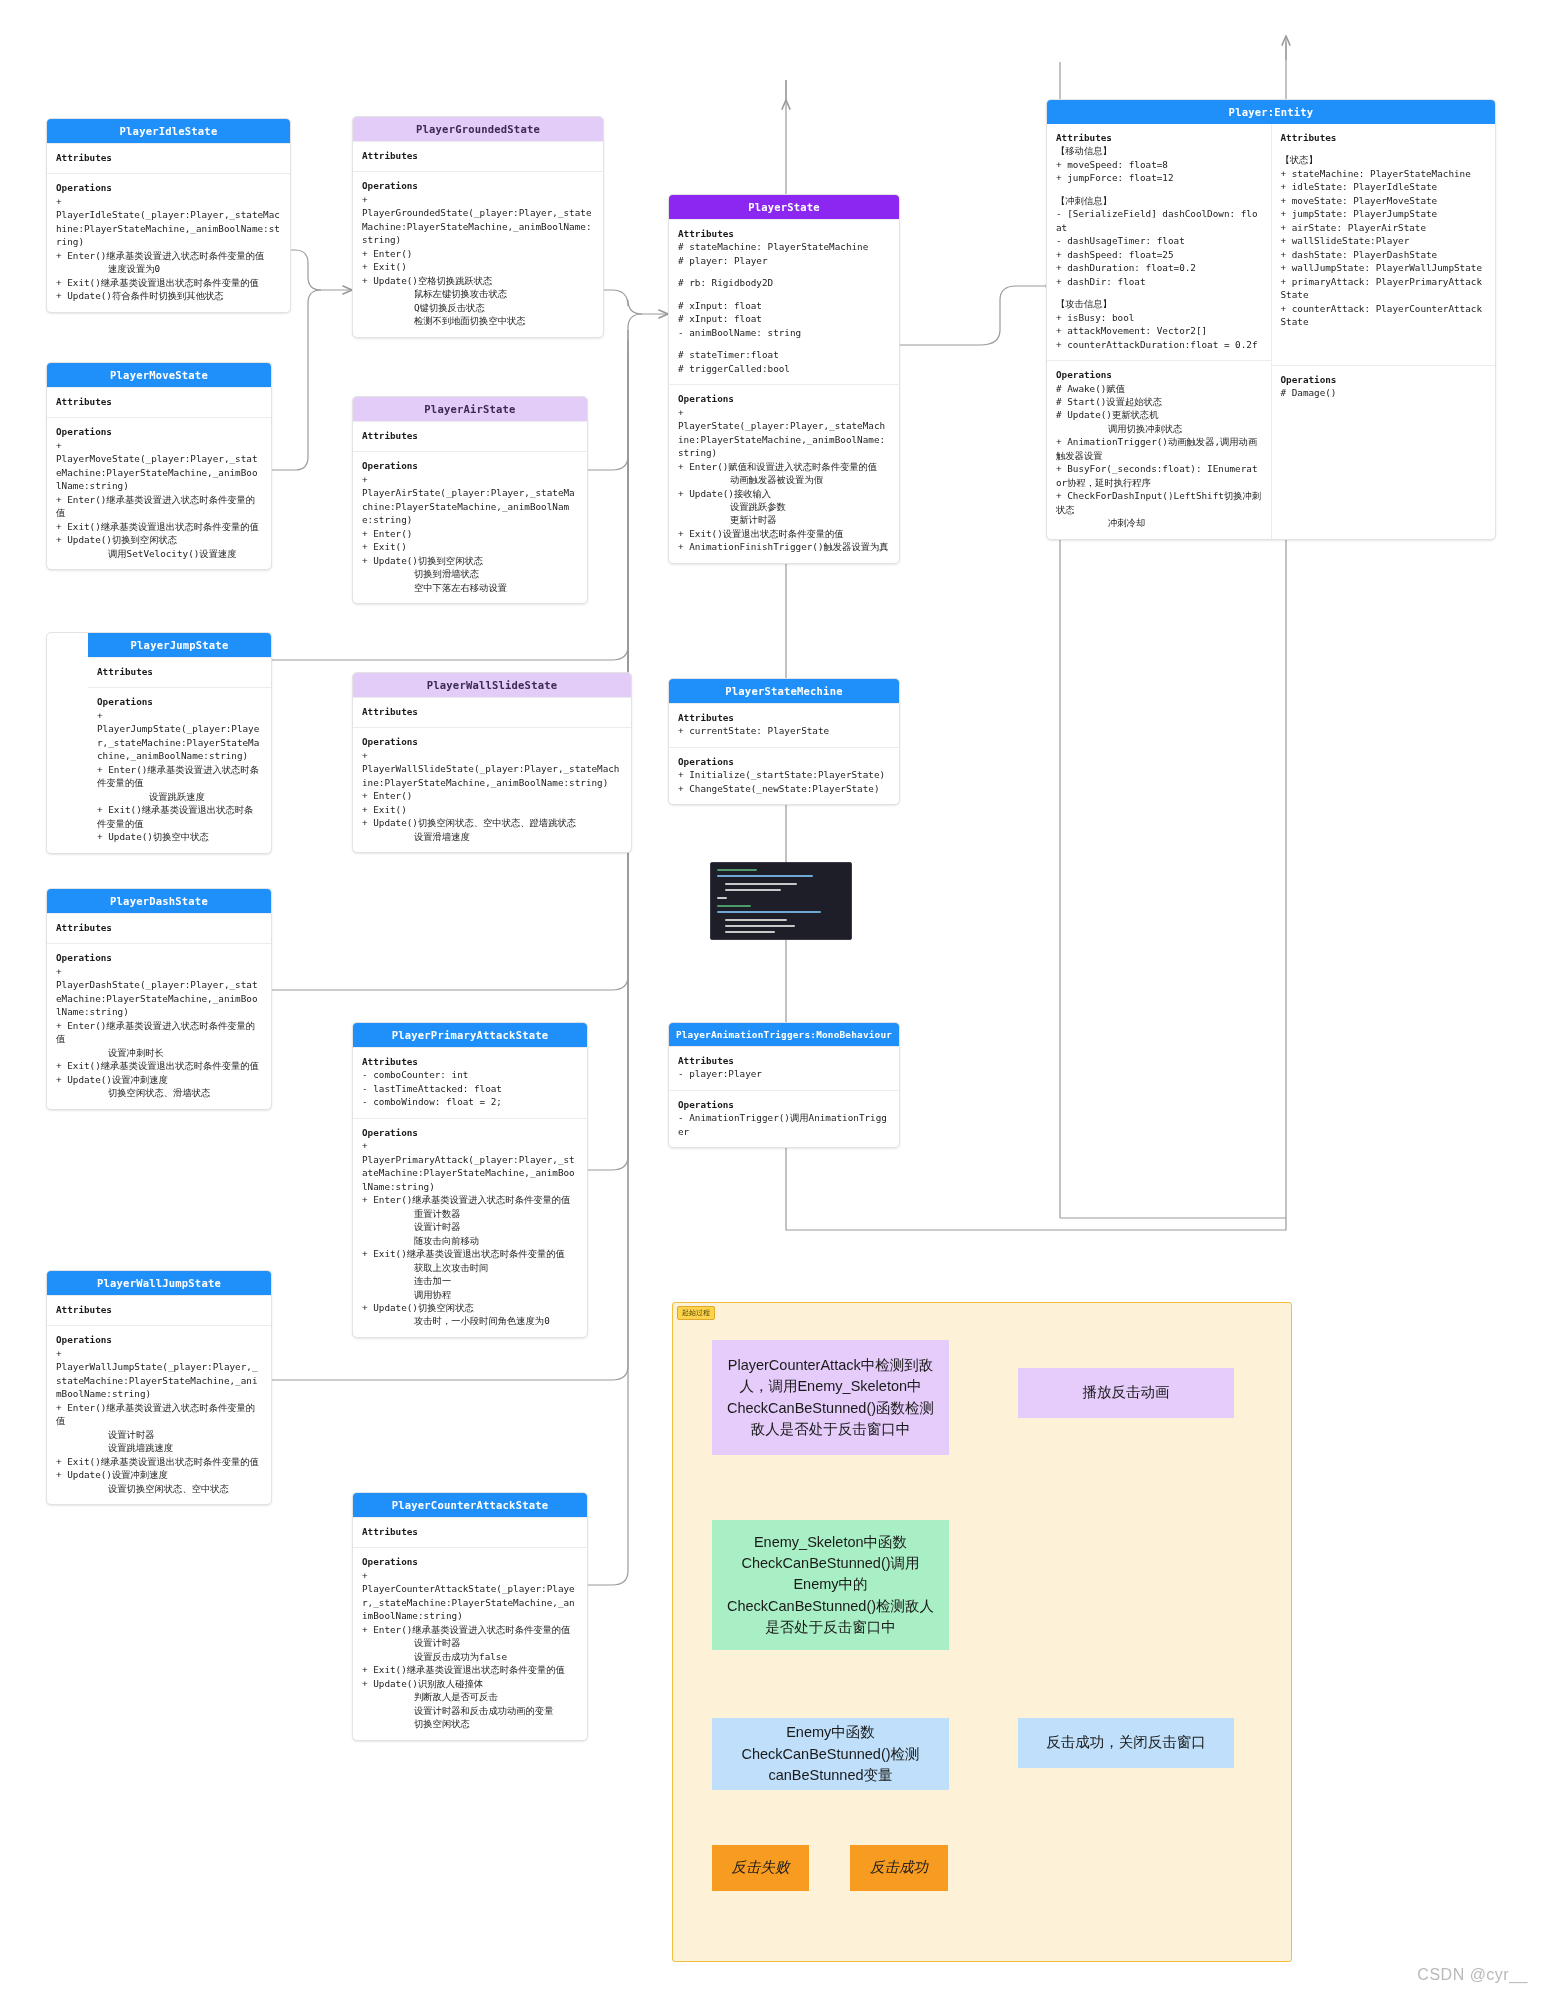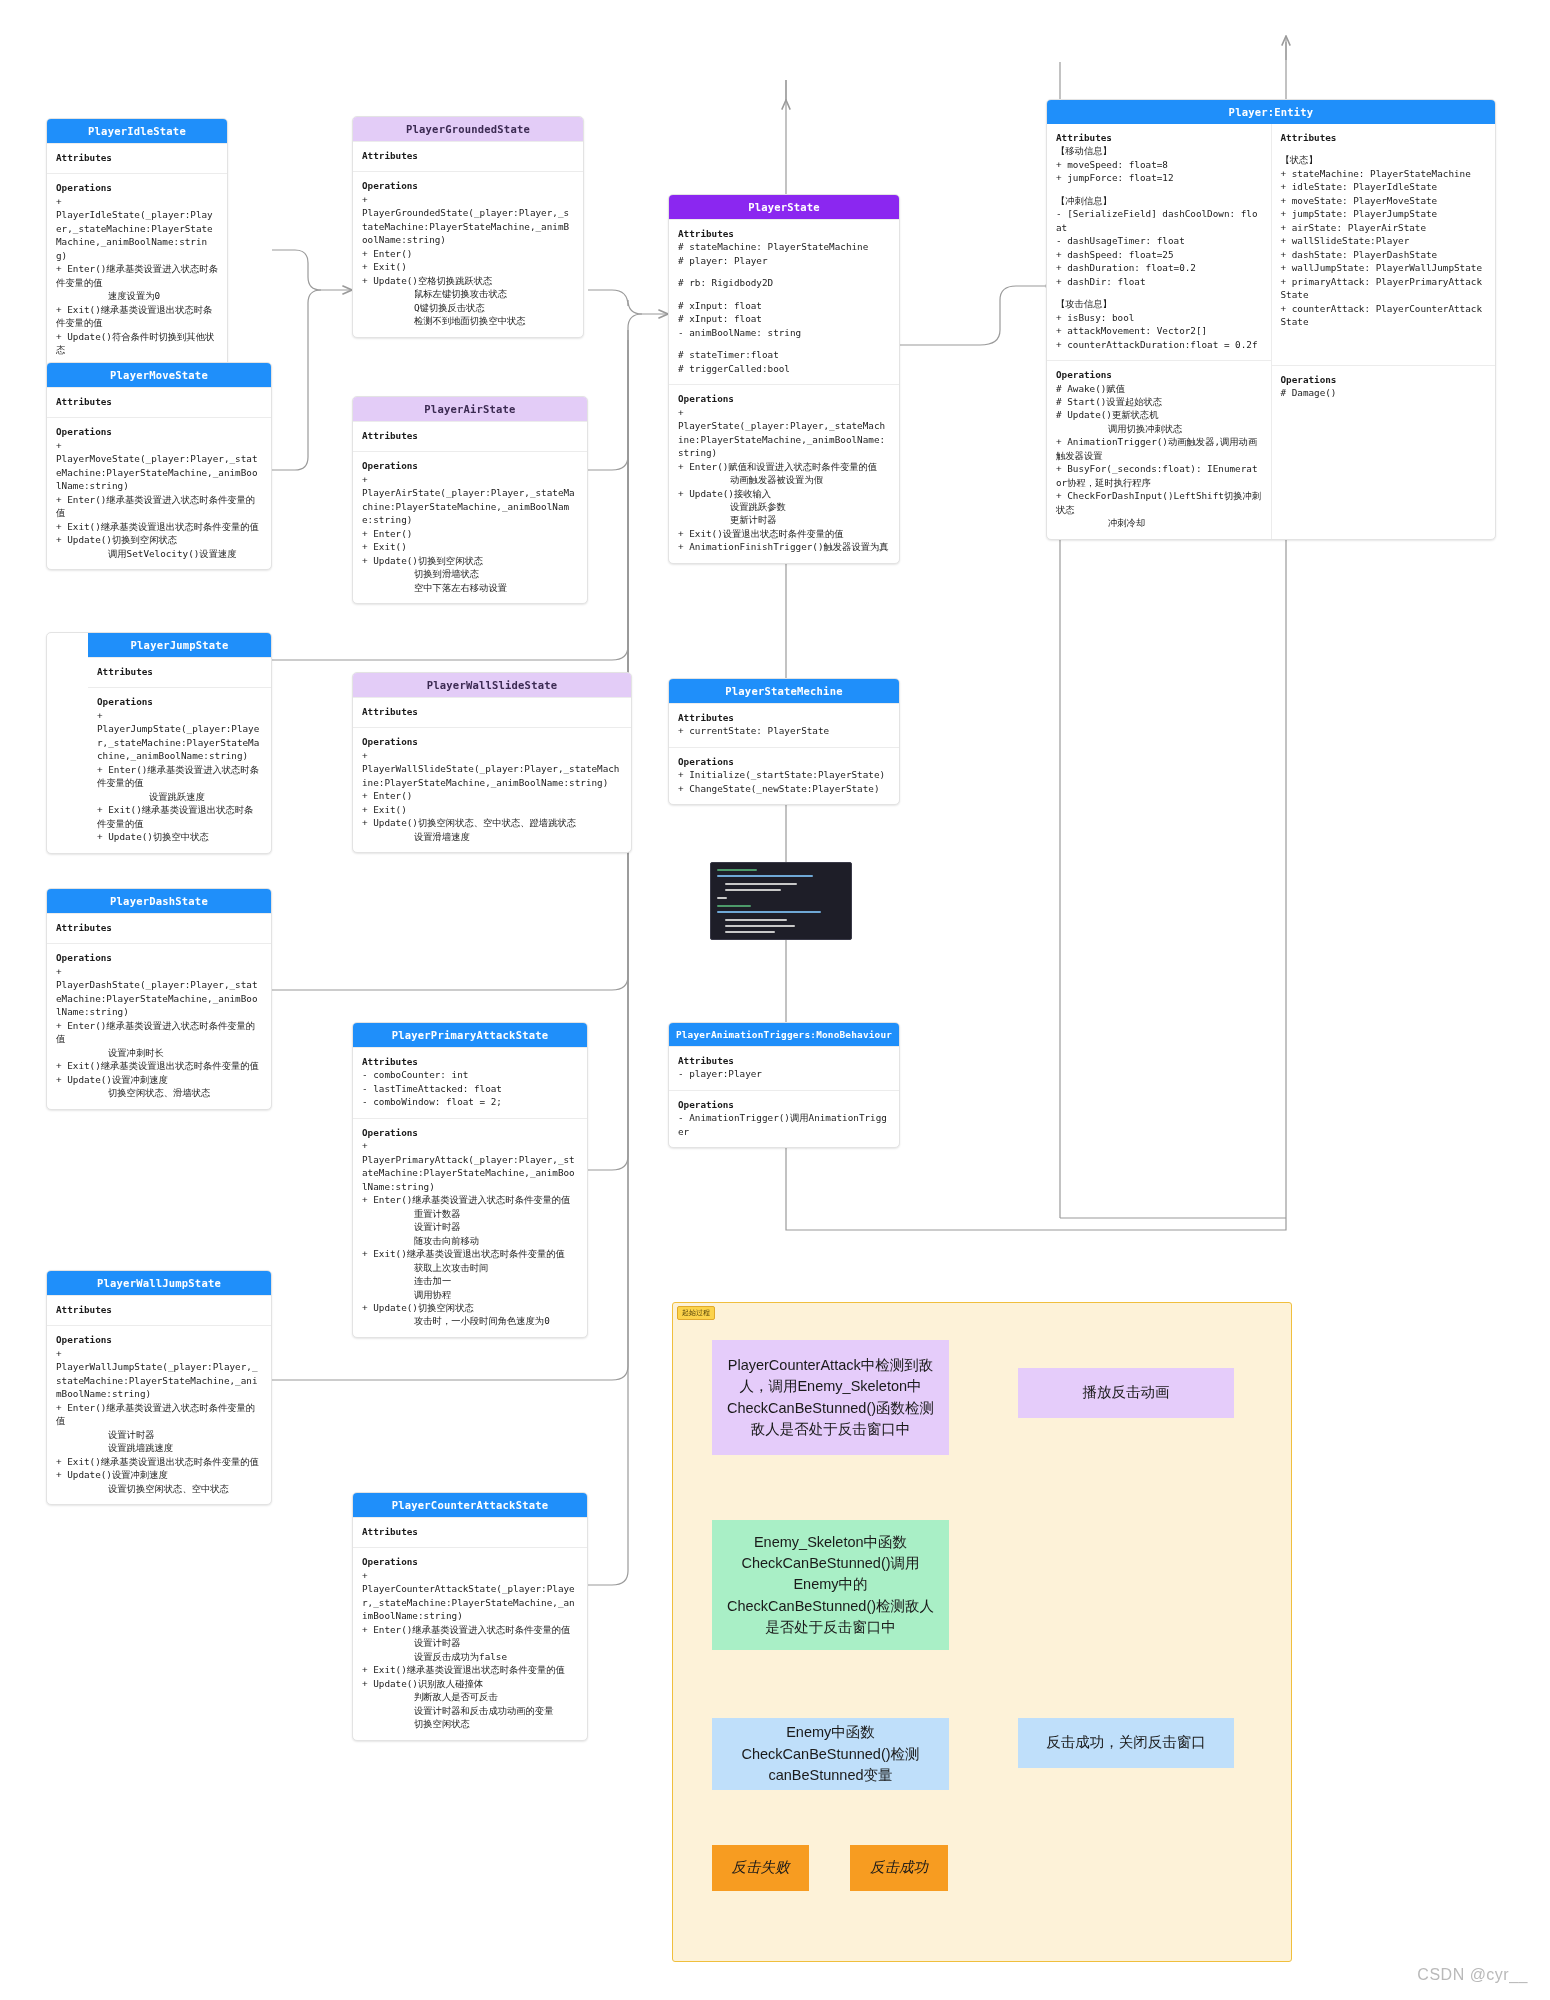--- a/index.html
+++ b/index.html
@@ -159,21 +159,21 @@
       <path d="M832,1455 V1520" marker-end="url(#arrFlow)"></path>
       <path d="M832,1650 V1718" marker-end="url(#arrFlow)"></path>
       <path d="M760,1790 V1845" marker-end="url(#arrFlow)"></path>
       <path d="M898,1790 V1845" marker-end="url(#arrFlow)"></path>
       <path d="M900,1868 H1112 Q1126,1868 1126,1854 V1790" marker-end="url(#arrFlow)"></path>
       <path d="M1126,1720 V1625" marker-end="url(#arrFlow)"></path>
       <path d="M1126,1555 V1420" marker-end="url(#arrFlow)"></path>
     </g>
   </svg>
 
-  <div class="uml" style="left:46px; top:118px; width:182px;">
+  <div class="uml" style="left:46px; top:118px; width:245px;">
     <div class="hdr blue">PlayerIdleState</div>
     <div class="sect">
       <span class="lbl">Attributes</span>
     </div>
     <div class="sect">
       <span class="lbl">Operations</span>
       <span class="ln">+</span>
       <span class="ln">PlayerIdleState(_player:Player,_stateMachine:PlayerStateMachine,_animBoolName:string)</span>
       <span class="ln">+ Enter()继承基类设置进入状态时条件变量的值</span>
       <span class="ln ind">速度设置为0</span>
@@ -242,21 +242,21 @@
       <span class="ln">PlayerWallJumpState(_player:Player,_stateMachine:PlayerStateMachine,_animBoolName:string)</span>
       <span class="ln">+ Enter()继承基类设置进入状态时条件变量的值</span>
       <span class="ln ind">设置计时器</span>
       <span class="ln ind">设置跳墙跳速度</span>
       <span class="ln">+ Exit()继承基类设置退出状态时条件变量的值</span>
       <span class="ln">+ Update()设置冲刺速度</span>
       <span class="ln ind">设置切换空闲状态、空中状态</span>
     </div>
   </div>
 
-  <div class="uml" style="left:352px; top:116px; width:232px;">
+  <div class="uml" style="left:352px; top:116px; width:252px;">
     <div class="hdr violet">PlayerGroundedState</div>
     <div class="sect">
       <span class="lbl">Attributes</span>
     </div>
     <div class="sect">
       <span class="lbl">Operations</span>
       <span class="ln">+</span>
       <span class="ln">PlayerGroundedState(_player:Player,_stateMachine:PlayerStateMachine,_animBoolName:string)</span>
       <span class="ln">+ Enter()</span>
       <span class="ln">+ Exit()</span>

